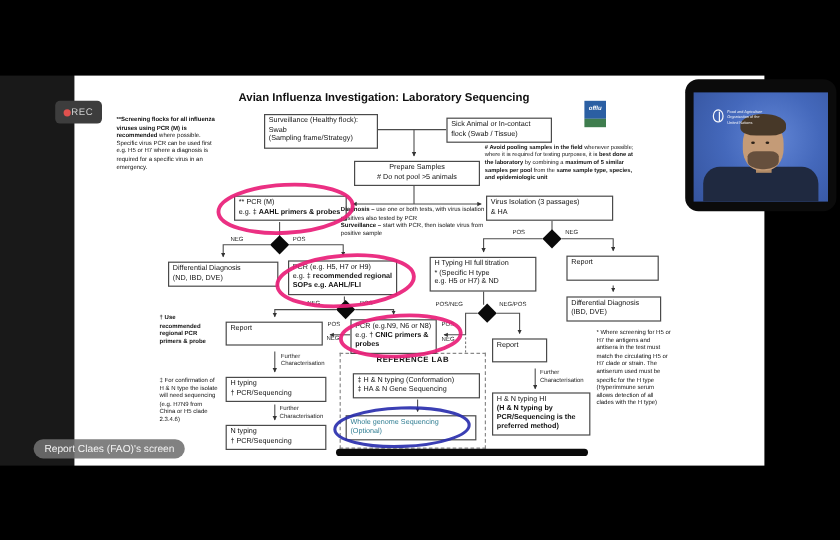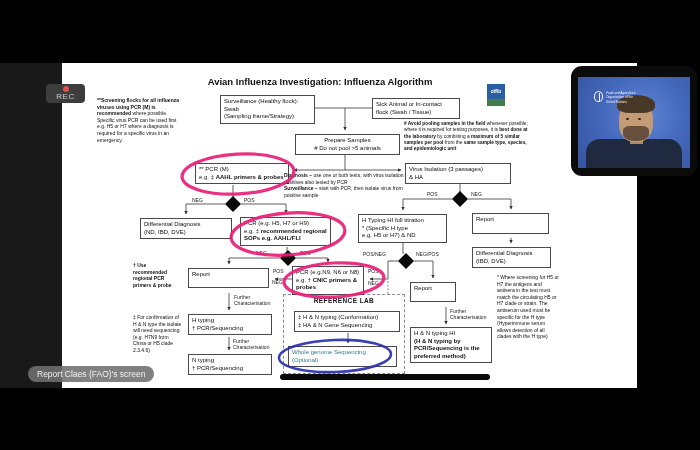--- a/index.html
+++ b/index.html
@@ -37,21 +37,21 @@
   .bottombar { position:absolute; z-index:3; left:280px; top:374px; width:210px; height:6px;
                background:#0a0a0a; border-radius:3px; }
 
   .offlu { position:absolute; z-index:3; left:487px; top:84px; width:18px; height:22px; }
   .offlu .top { width:100%; height:15px; background:#2b5fa3; color:#fff; font-size:5px;
                 font-style:italic; font-weight:bold; text-align:center; line-height:15px; }
   .offlu .bot { width:100%; height:7px; background:#3f7d4e; }
 
   .recpill { position:absolute; z-index:6; left:46px; top:84px; width:39px; height:19px;
              background:#3d3d3d; border-radius:4px; display:flex; align-items:center;
-             justify-content:center; gap:0;flex-direction:column; }
+             justify-content:center; gap:0; }
   .recdot { width:6px; height:6px; border-radius:50%; background:#e0514e; }
   .rectxt { font-size:8px; color:#cfcfcf; letter-spacing:.5px; }
 
   .sharelabel { position:absolute; z-index:6; left:28px; top:366px; height:16px;
                 background:rgba(112,112,112,.88); border-radius:8px; color:#f2f2f2;
                 font-size:8.5px; line-height:16px; padding:0 9px; white-space:nowrap; }
 
   .cam { position:absolute; z-index:6; left:571px; top:66px; width:126px; height:110px;
          background:#0b0b0b; border-radius:11px; }
   .video { position:absolute; left:7px; top:11px; width:112px; height:91px; overflow:hidden;
@@ -107,21 +107,21 @@
   <polyline points="229,337 229,350" marker-end="url(#arr)"></polyline>
   <polyline points="446,307 446,324" marker-end="url(#arr)"></polyline>
   <polyline points="348,333 348,343" marker-end="url(#arr)"></polyline>
   <polyline class="dash" points="388,281 388,294"></polyline>
   <path class="diamond" d="M233,196 L241,204 L233,212 L225,204 Z"></path>
   <path class="diamond" d="M460,191 L468,199 L460,207 L452,199 Z"></path>
   <path class="diamond" d="M406,253 L414,261 L406,269 L398,261 Z"></path>
   <path class="diamond" d="M288,250 L296,258 L288,266 L280,258 Z"></path>
 </svg>
 
-<div class="title">Avian Influenza Investigation: Influenza Algorithm</div>
+<div class="title">Avian Influenza Investigation: Laboratory Sequencing</div>
 
 <div class="offlu">
   <div class="top">offlu</div>
   <div class="bot"></div>
 </div>
 
 <div class="note" style="left:97px; top:97px; width:87px;">
   <span class="b">**Screening flocks for all influenza viruses using PCR (M) is recommended</span><span> where possible. Specific virus PCR can be used first e.g. H5 or H7 where a diagnosis is required for  a specific virus in an emergency.</span>
 </div>
 

